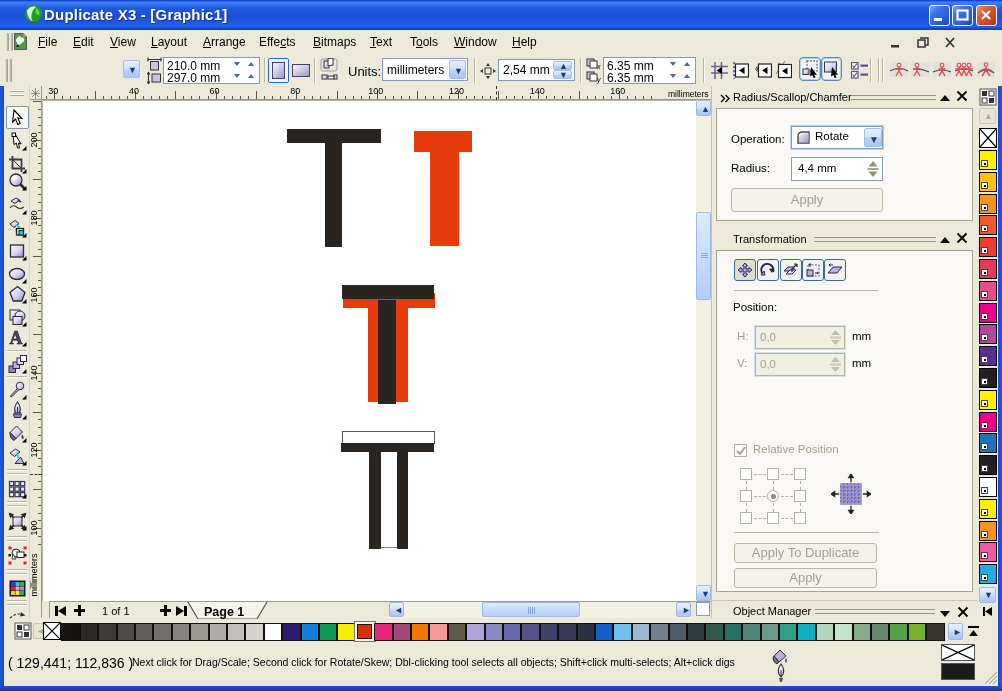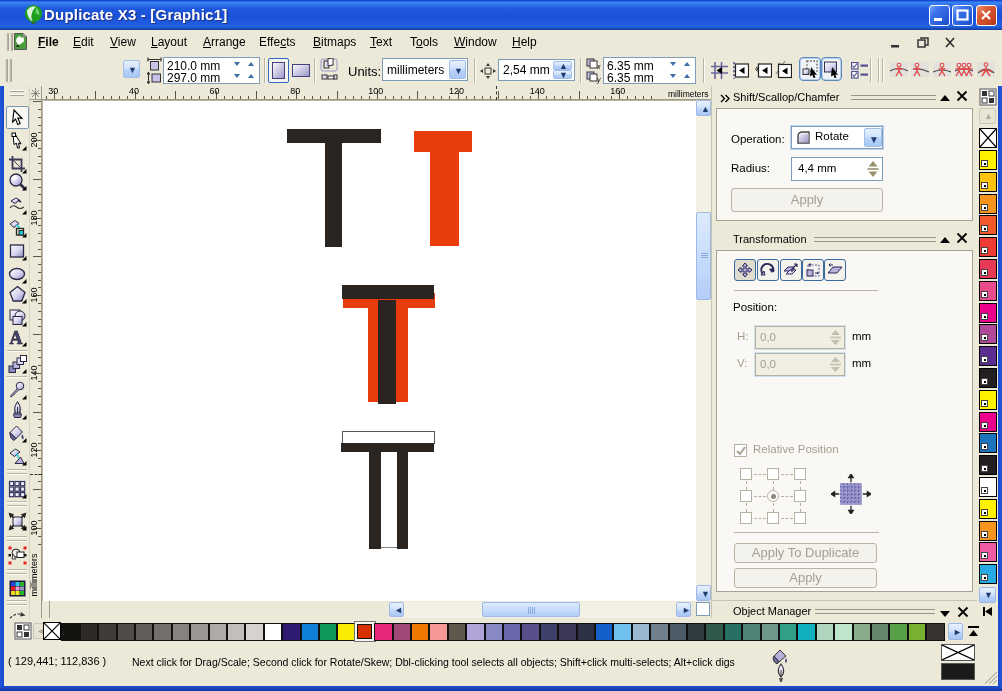--- a/index.html
+++ b/index.html
@@ -80,21 +80,21 @@
 </div>
 <div id="menubar" class="abs">
 <div class="grip" style="left:6px;top:3px;height:18px;"></div>
       <div class="grip" style="left:10px;top:3px;height:18px;"></div>
 <svg class="abs" style="left:14px;top:3px" width="13" height="17" viewBox="0 0 13 17">
 <path d="M0.5 0.5 L9 0.5 L12.5 4 L12.5 16.5 L0.5 16.5 Z" fill="#4a9e3c" stroke="#555"></path>
 <path d="M9 0.5 L9 4 L12.5 4 Z" fill="#d8d4c8" stroke="#666" stroke-width="0.8"></path>
 <path d="M2 8 Q2 5 4 4 L6 3 L7 5 L9 4 L10 6 Q11 8 8 10 L5 12 Q3 11 2 8 Z" fill="#fff"></path>
 <path d="M2 14 L4 11.5 L5.5 13.5 Z" fill="#111"></path>
 </svg>
-<div class="menuitem" style="left:38px;font-weight:bold;"><u>F</u>ile</div>
+<div class="menuitem" style="left:38px;"><u>F</u>ile</div>
 <div class="menuitem" style="left:73px;"><u>E</u>dit</div>
 <div class="menuitem" style="left:110px;"><u>V</u>iew</div>
 <div class="menuitem" style="left:151px;"><u>L</u>ayout</div>
 <div class="menuitem" style="left:203px;"><u>A</u>rrange</div>
 <div class="menuitem" style="left:259px;">Effe<u>c</u>ts</div>
 <div class="menuitem" style="left:313px;"><u>B</u>itmaps</div>
 <div class="menuitem" style="left:370px;"><u>T</u>ext</div>
 <div class="menuitem" style="left:410px;">T<u>o</u>ols</div>
 <div class="menuitem" style="left:454px;"><u>W</u>indow</div>
 <div class="menuitem" style="left:512px;"><u>H</u>elp</div>
@@ -625,36 +625,53 @@
 <div class="sb-btn" style="left:696px;top:100px;width:15px;height:16px;">
       <span class="chev" style="left:4px;top:3px;">▲</span>
     </div>
 <div class="sb-thumb" style="left:696px;top:212px;width:15px;height:88px;">
       <div style="position:absolute;left:4px;top:40px;width:7px;height:1px;background:#89a8d8;box-shadow:0 2px 0 #89a8d8,0 4px 0 #89a8d8;"></div>
     </div>
 <div class="sb-btn" style="left:696px;top:585px;width:15px;height:16px;">
       <span class="chev" style="left:4px;top:3px;">▼</span>
     </div>
 <div class="abs" style="left:49px;top:601px;width:1px;height:17px;background:#9d9a88;"></div>
+<div class="abs" style="left:50px;top:601px;width:661px;height:18px;background:#ECE9D8;border-top:1px solid #9d9a88;">
+<svg class="abs" style="left:2px;top:2px" width="165" height="14" viewBox="0 0 165 14">
+<g fill="#000">
+          <path d="M28 2 L28 12 L25 12 L25 2 Z M36 2 L36 12 L28 7 Z" transform="translate(-22,0)"></path>
+<path d="M44 6 L48 6 L48 2 L51 2 L51 6 L55 6 L55 9 L51 9 L51 13 L48 13 L48 9 L44 9 Z" transform="translate(-22,-1)"></path>
+        </g>
+<text x="50" y="11" font-size="11" fill="#000">1 of 1</text>
+<g fill="#000">
+          <path d="M108 6 L112 6 L112 2 L115 2 L115 6 L119 6 L119 9 L115 9 L115 13 L112 13 L112 9 L108 9 Z" transform="translate(0,-1)"></path>
+<path d="M132 2 L132 12 L135 12 L135 2 Z M124 2 L124 12 L132 7 Z" transform="translate(0,0)"></path>
+        </g>
+</svg>
+<svg class="abs" style="left:137px;top:0px" width="82" height="18" viewBox="0 0 82 18">
+<path d="M1 0 L11 17 L70 17 L80 0" fill="#f4f2ea" stroke="#555" stroke-width="1.2"></path>
+<text x="17" y="13.5" font-size="12.5" font-weight="bold" fill="#000">Page 1</text>
+</svg>
+</div>
 <div class="abs sb-track" style="left:389px;top:602px;width:302px;height:16px;"></div>
 <div class="sb-btn" style="left:389px;top:602px;width:15px;height:15px;">
       <span class="chev" style="left:4px;top:2px;">◄</span>
     </div>
 <div class="sb-thumb" style="left:482px;top:602px;width:98px;height:15px;">
       <div style="position:absolute;left:45px;top:4px;width:1px;height:7px;background:#89a8d8;box-shadow:2px 0 0 #89a8d8,4px 0 0 #89a8d8,6px 0 0 #89a8d8;"></div>
     </div>
 <div class="sb-btn" style="left:676px;top:602px;width:15px;height:15px;">
       <span class="chev" style="left:5px;top:2px;">►</span>
     </div>
 <div class="abs" style="left:696px;top:602px;width:14px;height:14px;background:#fff;border:1px solid #7f9db9;"></div>
 <div id="dockers" class="abs">
 <svg class="abs" style="left:8px;top:8px" width="11" height="9" viewBox="0 0 11 9">
         <path d="M1 1 L4.5 4.5 L1 8 M5.5 1 L9 4.5 L5.5 8" fill="none" stroke="#000" stroke-width="1.3"></path>
       </svg>
-<div class="dockhdr" style="left:21px;top:5px;font-size:11px;">Shift/Scallop/Chamfer</div>
+<div class="dockhdr" style="left:21px;top:5px;font-size:11px;">Radius/Scallop/Chamfer</div>
 <div class="abs" style="left:139px;top:9px;width:85px;height:5px;border-top:1.5px solid #9a9685;border-bottom:1.5px solid #9a9685;"></div>
 <svg class="abs" style="left:227px;top:8px" width="12" height="8">
         <path d="M1 7 L6 1 L11 7 Z" fill="#000"></path>
       </svg>
 <svg class="abs" style="left:244px;top:4px" width="12" height="12">
         <path d="M1.5 1.5 L10.5 10.5 M10.5 1.5 L1.5 10.5" stroke="#000" stroke-width="1.8"></path>
       </svg>
 <div class="dpanel" style="left:4px;top:22px;width:257px;height:113px;"></div>
 <div class="dockhdr" style="left:19px;top:47px;">Operation:</div>
 <div class="xpfield" style="left:79px;top:40px;width:92px;height:23px;border:1px solid #7f9db9;outline:1px solid #bcd4f0;"></div>
@@ -975,21 +992,21 @@
 <div class="abs" style="left:907.8px;top:623px;width:18.4px;height:18px;background:#78b030;border:1px solid #111;"></div>
 <div class="abs" style="left:926.2px;top:623px;width:18.4px;height:18px;background:#383430;border:1px solid #111;"></div>
 <div class="sb-btn" style="left:948px;top:623px;width:15px;height:17px;">
       <span class="chev" style="left:4px;top:3px;">►</span>
     </div>
 <svg class="abs" style="left:968px;top:626px" width="11" height="11" viewBox="0 0 11 11">
       <rect x="0" y="0" width="11" height="2" fill="#000"></rect>
       <path d="M5.5 4 L10 10 L1 10 Z" fill="#000"></path>
     </svg>
 <div id="statusbar" class="abs">
-<div class="abs" style="left:4px;top:13px;font-size:11px;">( 129,441; 112,836 )</div>
+<div class="abs" style="left:4px;top:13px;font-size:14px;">( 129,441; 112,836 )</div>
 <div class="abs" style="left:128px;top:14px;font-size:10.5px;">Next click for Drag/Scale; Second click for Rotate/Skew; Dbl-clicking tool selects all objects; Shift+click multi-selects; Alt+click digs</div>
 <svg class="abs" style="left:766px;top:5px" width="22" height="20" viewBox="0 0 22 20">
         <path d="M4 9 L10 3 L16 9 L9 15 Z" fill="#b8b0dc" stroke="#333"></path>
         <path d="M4 9 L9 15 L7 17 Q3 15 3 11 Z" fill="#706a9a" stroke="#333"></path>
         <path d="M16 11 Q18 14 16 16 Q14 14 16 11" fill="#4a4a8a"></path>
       </svg>
 <svg class="abs" style="left:768px;top:21px" width="18" height="20" viewBox="0 0 18 20">
         <path d="M9 1 Q13 6 11 11 L9 14 L7 11 Q5 6 9 1 Z" fill="#e8e6f8" stroke="#333" stroke-width="1.2"></path>
         <path d="M9 7 L9 14" stroke="#333"></path>
         <path d="M7 15 L11 15 L10 19 L8 19 Z" fill="#555"></path>

